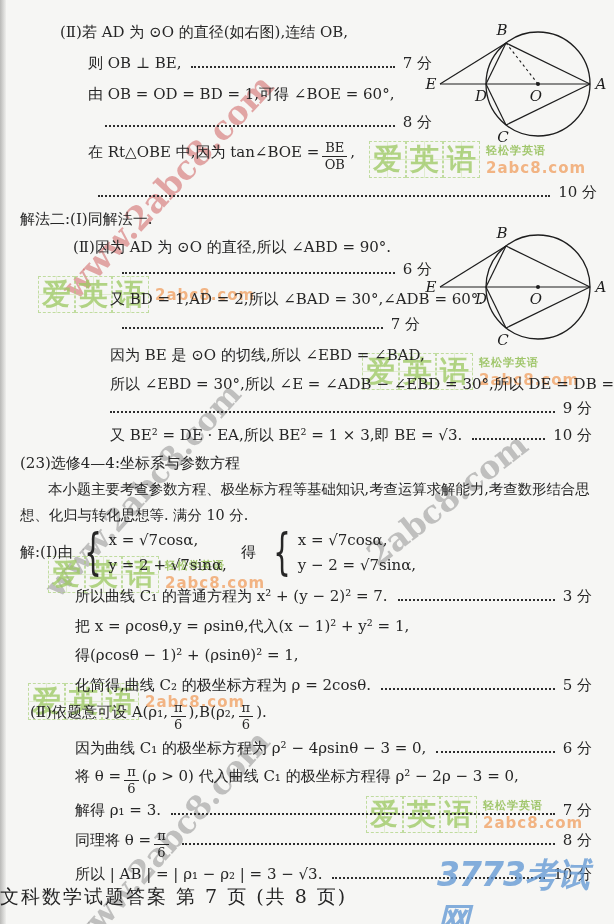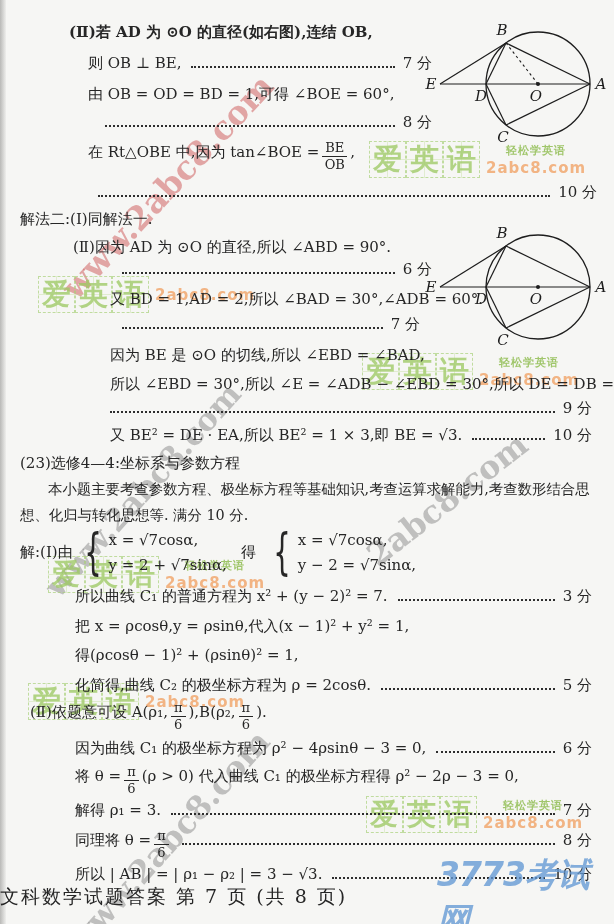--- a/index.html
+++ b/index.html
@@ -32,21 +32,21 @@
   .wm-green{position:absolute;display:flex;align-items:center;opacity:.85;pointer-events:none;}
   .wm-cells{display:flex;}
   .wm-cell{width:37px;height:37px;border:1.5px dashed rgba(168,208,120,.8);
            display:flex;align-items:center;justify-content:center;box-sizing:border-box;
            background:
              linear-gradient(to right,transparent 48%,rgba(190,220,150,.45) 48%,rgba(190,220,150,.45) 52%,transparent 52%),
              linear-gradient(to bottom,transparent 48%,rgba(190,220,150,.45) 48%,rgba(190,220,150,.45) 52%,transparent 52%);}
   .wm-cell i{font-style:normal;font-weight:bold;font-size:29px;color:rgba(156,201,98,.9);
              font-family:"DejaVu Serif","Liberation Serif",serif;}
   .wm-right{display:flex;flex-direction:column;justify-content:center;margin-left:6px;gap:1px;}
-  .wm-tagline{font-size:11px;font-weight:bold;color:rgba(139,186,74,.95);letter-spacing:1px;text-align:center;}
+  .wm-tagline{font-size:11px;font-weight:bold;color:rgba(139,186,74,.95);letter-spacing:1px;}
   .wm-site{font-size:15px;font-weight:bold;color:rgba(240,163,104,.95);
            font-family:"DejaVu Sans","Liberation Sans",sans-serif;letter-spacing:1px;}
   
   .wm-diag{position:absolute;white-space:nowrap;font-weight:bold;pointer-events:none;
            font-family:"DejaVu Serif","Liberation Serif",serif;transform-origin:left bottom;}
   .wm-red{color:rgba(207,98,98,.55);}
   .wm-gray{color:rgba(135,135,135,.5);}
   
   .wm-3773{position:absolute;pointer-events:none;}
   .wm-3773 .big{font-family:"DejaVu Sans","Liberation Sans",sans-serif;font-weight:bold;font-style:italic;
@@ -203,21 +203,21 @@
       <circle cx="118" cy="66" r="2" fill="#1d1d1d"></circle>
       <text class="dlabel" x="82" y="17" text-anchor="middle">B</text>
       <text class="dlabel" x="11" y="71" text-anchor="middle">E</text>
       <text class="dlabel" x="61" y="83" text-anchor="middle">D</text>
       <text class="dlabel" x="116" y="83" text-anchor="middle">O</text>
       <text class="dlabel" x="181" y="71" text-anchor="middle">A</text>
       <text class="dlabel" x="83" y="124" text-anchor="middle">C</text>
     </svg>
   </div>
 
-  <div class="tline" style="left:69px;top:22px;font-weight:bold;">(Ⅱ)若 AD 为 ⊙O 的直径(如右图),连结 OB,</div>
+  <div class="tline" style="left:60px;top:22px;">(Ⅱ)若 AD 为 ⊙O 的直径(如右图),连结 OB,</div>
   <div class="tline" style="left:88px;top:53px;width:344px;text-align:center;">
     <span>则 OB ⊥ BE,</span>
     <span class="leader"></span>
     <span class="score">7 分</span>
   </div>
   <div class="tline" style="left:88px;top:84px;">由 OB = OD = BD = 1,可得 ∠BOE = 60°,</div>
   <div class="tline" style="left:105px;top:112px;width:327px;">
     <span class="leader" style="margin-left:0;"></span>
     <span class="score">8 分</span>
   </div>

